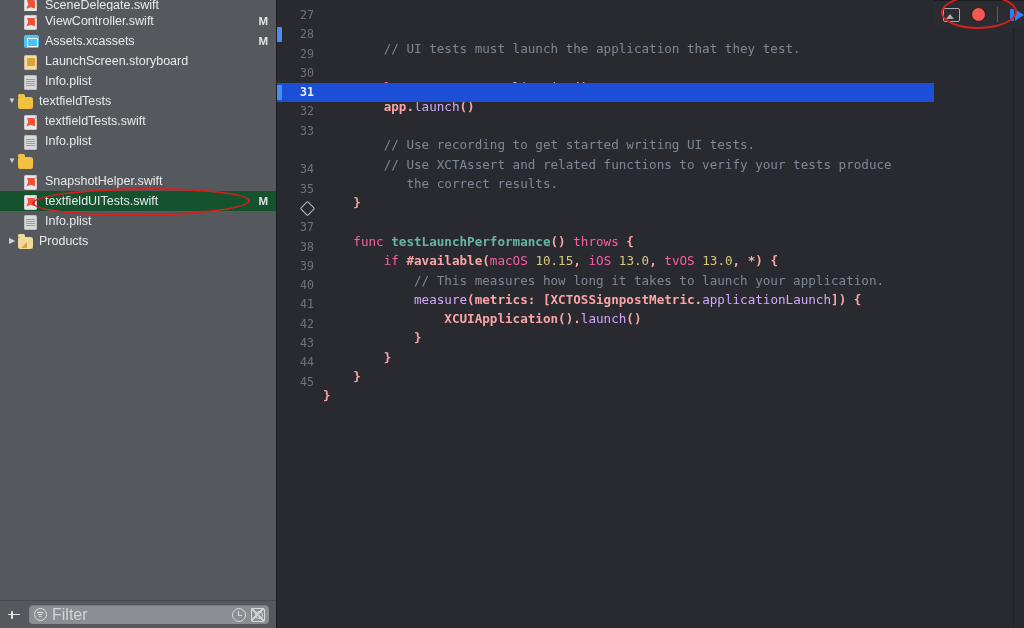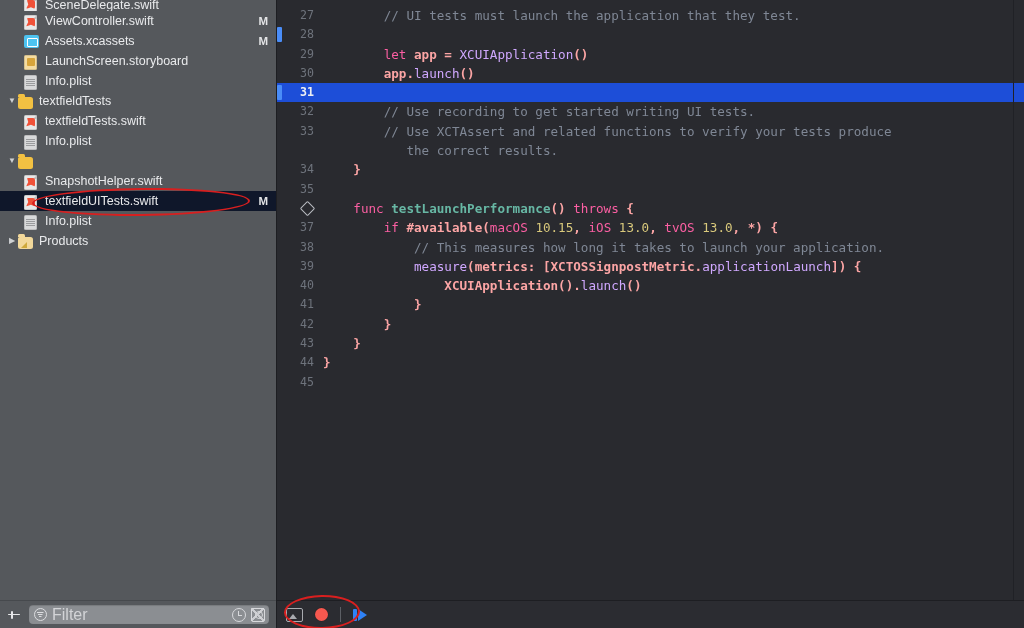--- a/index.html
+++ b/index.html
@@ -25,21 +25,21 @@
   }
   .row {
     position:relative;
     height:20px; line-height:20px;
     display:flex; align-items:center;
     color:#e9eaec;
     font-size:12.5px;
     white-space:nowrap;
     padding-right:8px;
   }
-  .row.selected { background:#0f172a; }
+  .row.selected { background:#14532d; }
   .row .twisty {
     width:12px; flex:none; text-align:center;
     color:#cfd1d3; font-size:8px; line-height:20px;
   }
   .row .icon { width:16px; height:15px; flex:none; margin-right:5px; position:relative; }
   .row .label { flex:1 1 auto; overflow:hidden; text-overflow:ellipsis; }
   .row .status { flex:none; color:#e3e4e6; font-size:11.5px; font-weight:bold; padding-left:6px; }
 
   
   .d1 { padding-left:6px; }
@@ -151,21 +151,21 @@
     content:""; position:absolute; left:-0.6px; top:-0.6px; width:13px; height:13px;
     background:
       linear-gradient(45deg,transparent 46%,#d8d9dc 46% 54%,transparent 54%),
       linear-gradient(-45deg,transparent 46%,#d8d9dc 46% 54%,transparent 54%);
     opacity:.85;
   }
 
   
   #editor-pane {
     position:relative; flex:1 1 auto; height:628px;
-    background:#292a2f; display:flex; flex-direction:column;
+    background:#292a2f; display:flex; flex-direction:row;
     border-left:1px solid #1d1e22;
   }
   #code-area {
     position:relative; flex:1 1 auto; overflow:hidden;
     font-family:"DejaVu Sans Mono", monospace;
     font-size:12.6px; line-height:19.3px;
   }
   .cline { position:relative; height:19.3px; display:flex; white-space:pre; }
   .cline.hl { background:#1d4ed8; }
   .gutter {
@@ -176,21 +176,21 @@
   }
   .cline.hl .gutter { color:#eceef2; font-weight:bold; }
   .chbar {
     position:absolute; left:0px; top:2px; width:5px; height:15px;
     background:#4a8df8; border-radius:1px;
   }
   .diamond {
     position:absolute; right:10px; top:4px; width:11px; height:11px;
     border:1.4px solid #b9bcc2; transform:rotate(45deg); border-radius:1.5px;
   }
-  .ctext { flex:1 1 auto; padding-left:0px; color:#e6e7ea; }
+  .ctext { flex:1 1 auto; padding-left:0px; color:#e6e7ea;margin-top:33px; }
 
   
   .cmt { color:#7f8795; }
   .kw  { color:#fc5fa3; font-weight:normal; }
   .typ { color:#d0a8ff; }
   .fn  { color:#67b7a4; font-weight:bold; }
   .mth { color:#d0a8ff; }
   .num { color:#d9c97c; }
   .pln { color:#e6e7ea; }
   .pl2 { color:#fca5a5; font-weight:bold; }

